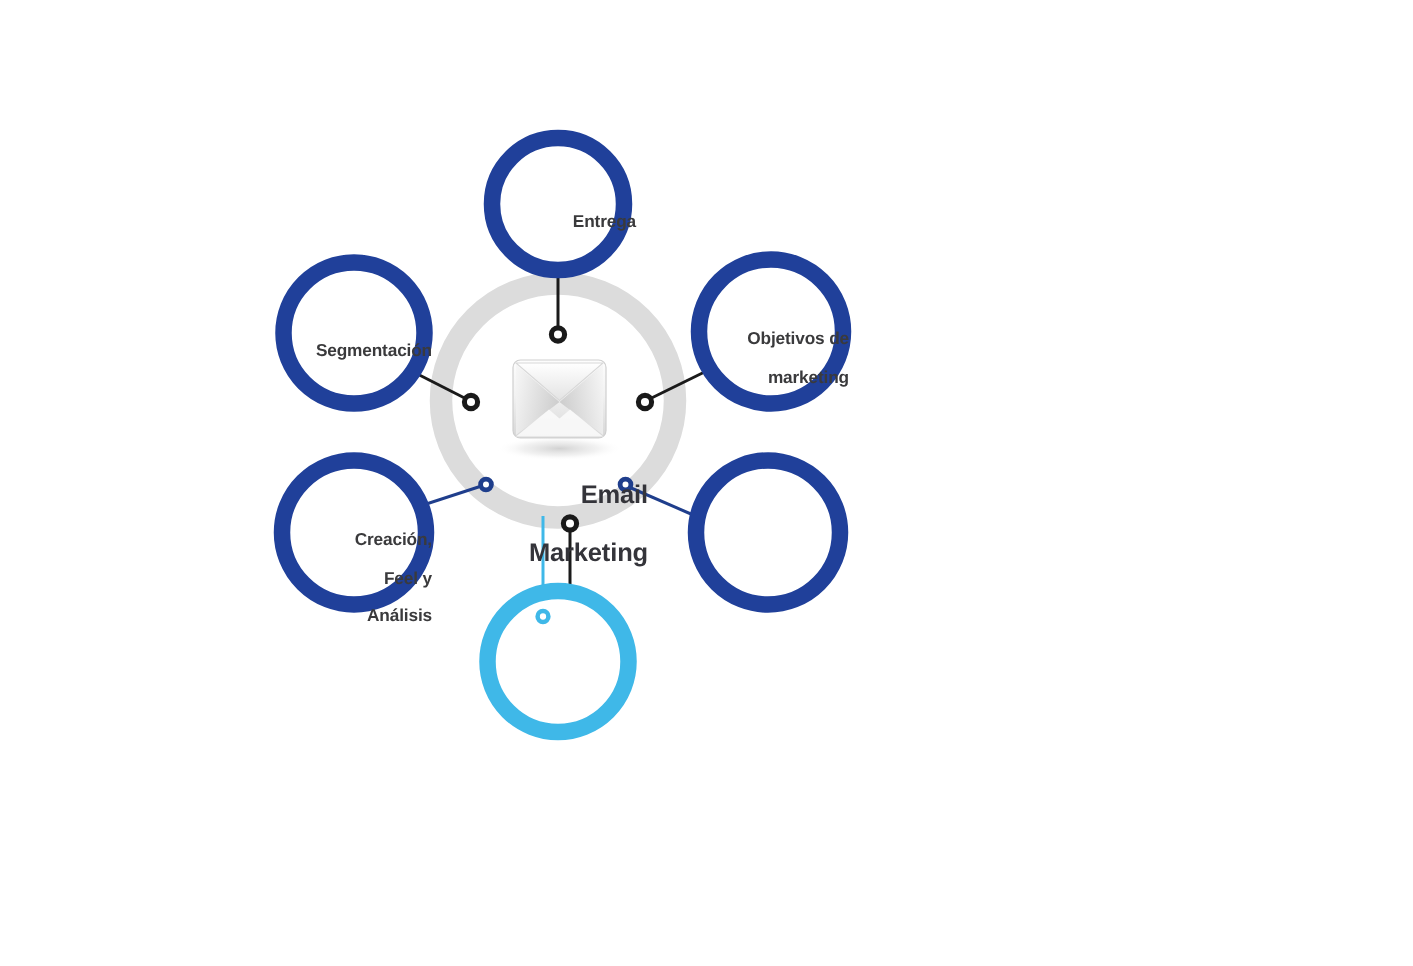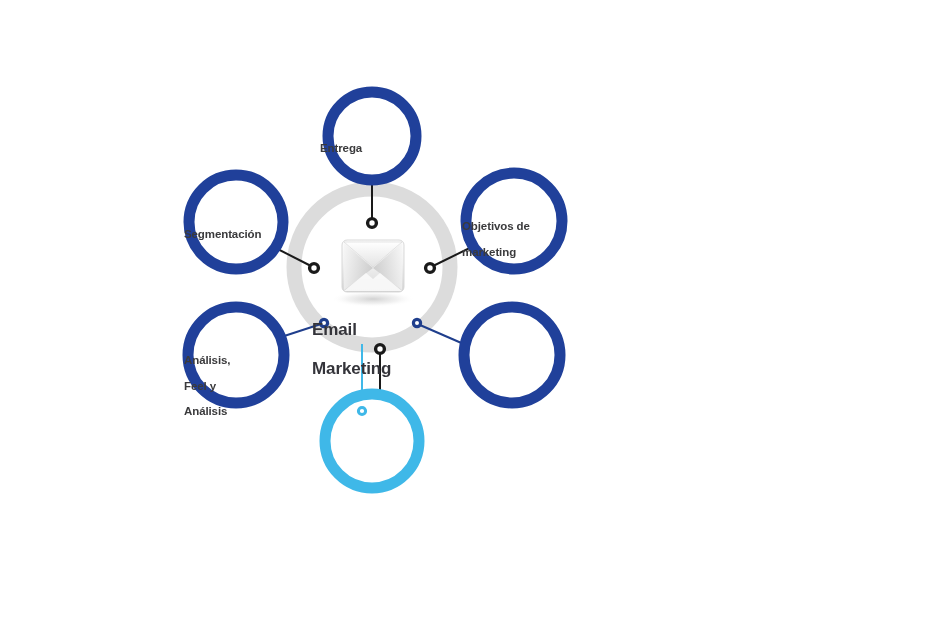--- a/index.html
+++ b/index.html
@@ -22,21 +22,21 @@
   #diagram-svg {
     position: absolute;
     left: 0;
     top: 0;
     width: 942px;
     height: 644px;
     display: block;
   }
   .node-label {
     position: absolute;
-    text-align: left;
+    text-align: right;
     font-family: "Liberation Sans", sans-serif;
     font-weight: bold;
     color: #3a3a3c;
     line-height: 1.12;
     letter-spacing: -0.1px;
     pointer-events: none;
     white-space: pre-line;
   }
   .satellite-label {
     font-size: 11.5px;
@@ -142,20 +142,20 @@
   <div class="node-label satellite-label" style="left:184px; top:215px;">
     <div>Segmentación</div>
   </div>
 
   <div class="node-label satellite-label" style="left:462px; top:207px;">
     <div>Objetivos de</div>
     <div>marketing</div>
   </div>
 
   <div class="node-label satellite-label" style="left:184px; top:341px;">
-    <div>Análisis,</div>
+    <div>Creación,</div>
     <div>Feel y</div>
     <div>Análisis</div>
   </div>
 
 
 
 </div>
 
 </body></html>

